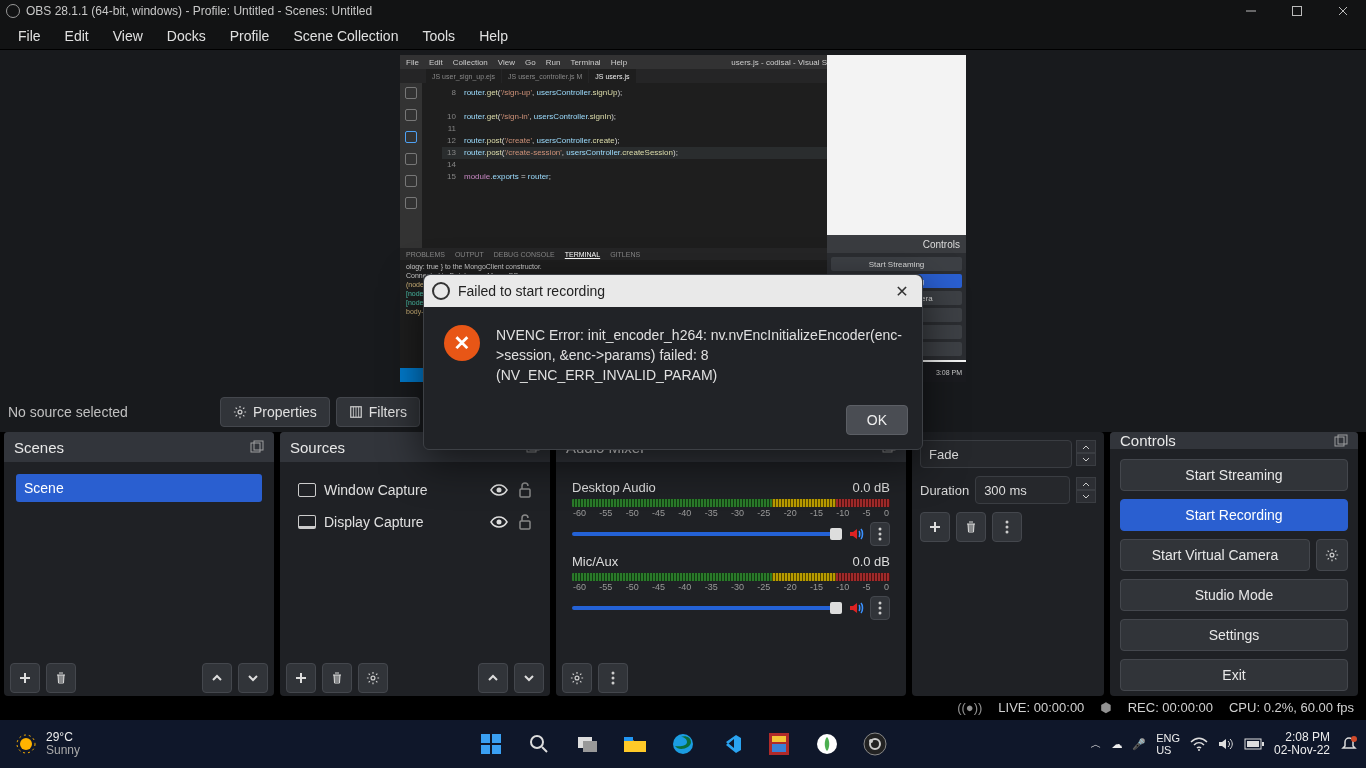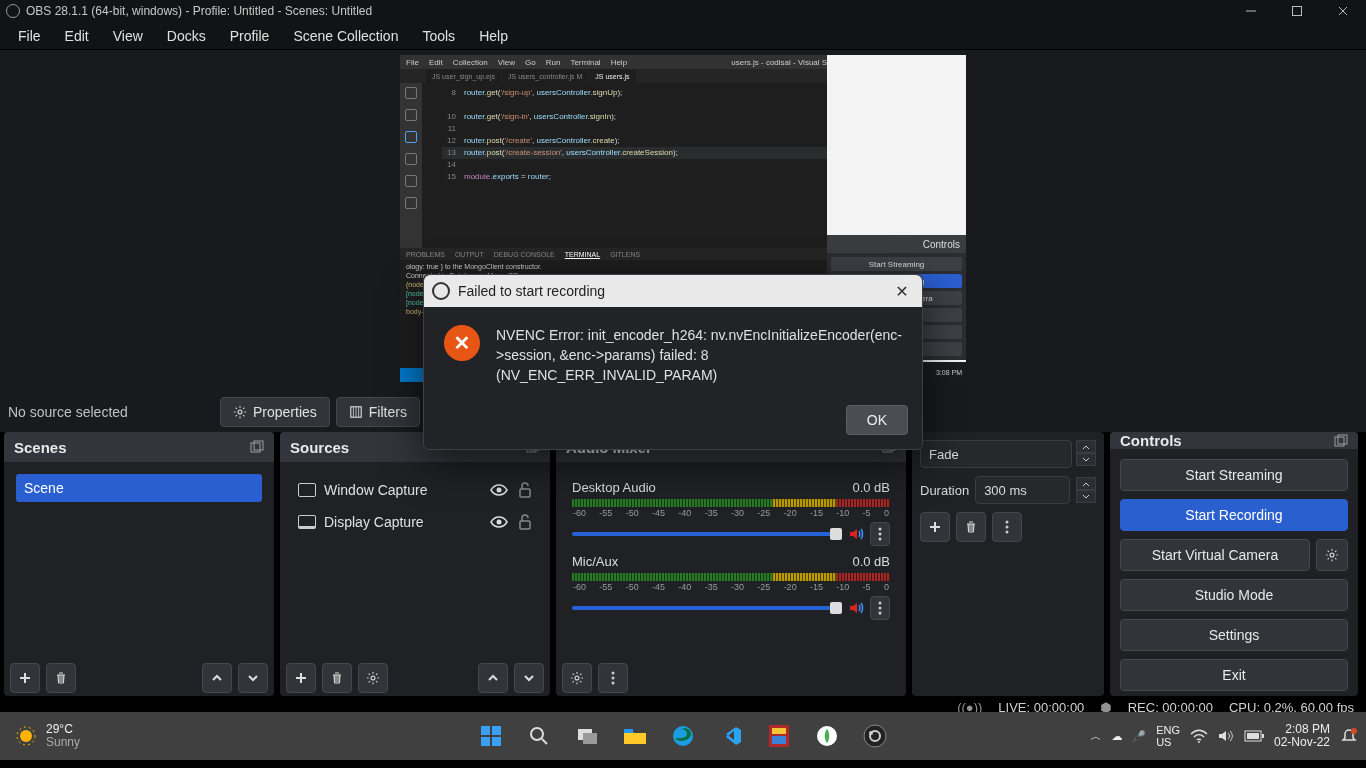--- a/index.html
+++ b/index.html
@@ -44,21 +44,21 @@
 
 
 .infobar{height:40px;background:#181a1d;display:flex;align-items:center;padding:0 8px;gap:6px}
 .infobar .nosrc{color:#c0c0c0;font-size:14px;flex:0 0 206px}
 .btn{background:#313439;border:1px solid #44474d;border-radius:4px;height:30px;padding:0 12px;display:flex;align-items:center;gap:6px;color:#e0e0e0;font-size:14px}
 .btn svg{width:14px;height:14px}
 
 
 .docks{display:flex;gap:6px;padding:0 4px;height:264px}
 .dock{background:#1f2125;border-radius:4px;display:flex;flex-direction:column;overflow:hidden}
-.dock-header{height:30px;background:#32353b;display:flex;align-items:center;padding:0 10px;color:#e8e8e8;font-weight:700;font-size:15px}
+.dock-header{height:30px;background:#32353b;display:flex;align-items:center;padding:0 10px;color:#e8e8e8;font-weight:400;font-size:15px}
 .dock-header .popout{margin-left:auto;opacity:.7}
 .dock-body{flex:1;position:relative;padding:12px}
 .dock-footer{height:36px;display:flex;align-items:center;gap:6px;padding:0 6px}
 
 
 .d-scenes{width:270px}
 .scene-item{height:28px;display:flex;align-items:center;padding:0 8px;border-radius:3px;color:#fff;font-size:14px}
 .scene-item.sel{background:#2a5fd0}
 
 
@@ -93,21 +93,21 @@
 .cbtn.blue{background:#2a5fd0;border-color:#2a5fd0;color:#fff}
 .cbtn-row{display:flex;gap:6px;margin-bottom:8px}
 .cbtn-row .cbtn{flex:1;margin-bottom:0}
 .cbtn-row .gear{width:32px;flex:0 0 32px}
 
 
 .statusbar{height:22px;display:flex;align-items:center;justify-content:flex-end;gap:16px;padding:0 12px;color:#d0d0d0;font-size:13px}
 .statusbar .ic{opacity:.7}
 
 
-.taskbar{position:absolute;bottom:8px;left:0;right:0;height:48px;background:#404040;display:flex;align-items:center}
+.taskbar{position:absolute;bottom:0;left:0;right:0;height:48px;background:#0f172a;display:flex;align-items:center}
 .taskbar .weather{display:flex;align-items:center;gap:8px;padding-left:14px;color:#eee;font-size:12px;line-height:13px}
 .taskbar .tcenter{position:absolute;left:50%;transform:translateX(-50%);display:flex;gap:8px}
 .taskbar .ticon{width:40px;height:40px;display:flex;align-items:center;justify-content:center;border-radius:4px}
 .taskbar .tright{margin-left:auto;display:flex;align-items:center;gap:10px;padding-right:8px;color:#eee;font-size:11px}
 .taskbar .clock{text-align:right;line-height:13px;font-size:12px}
 
 
 .modal{position:absolute;left:423px;top:274px;width:500px;background:#212327;border:1px solid #3d4045;border-radius:6px;box-shadow:0 12px 40px rgba(0,0,0,.6);z-index:50}
 .modal-hd{height:32px;background:#e9e9e9;display:flex;align-items:center;padding:0 8px;gap:8px;border-radius:6px 6px 0 0}
 .modal-hd .mticon{width:18px;height:18px;border:2px solid #333;border-radius:50%}

